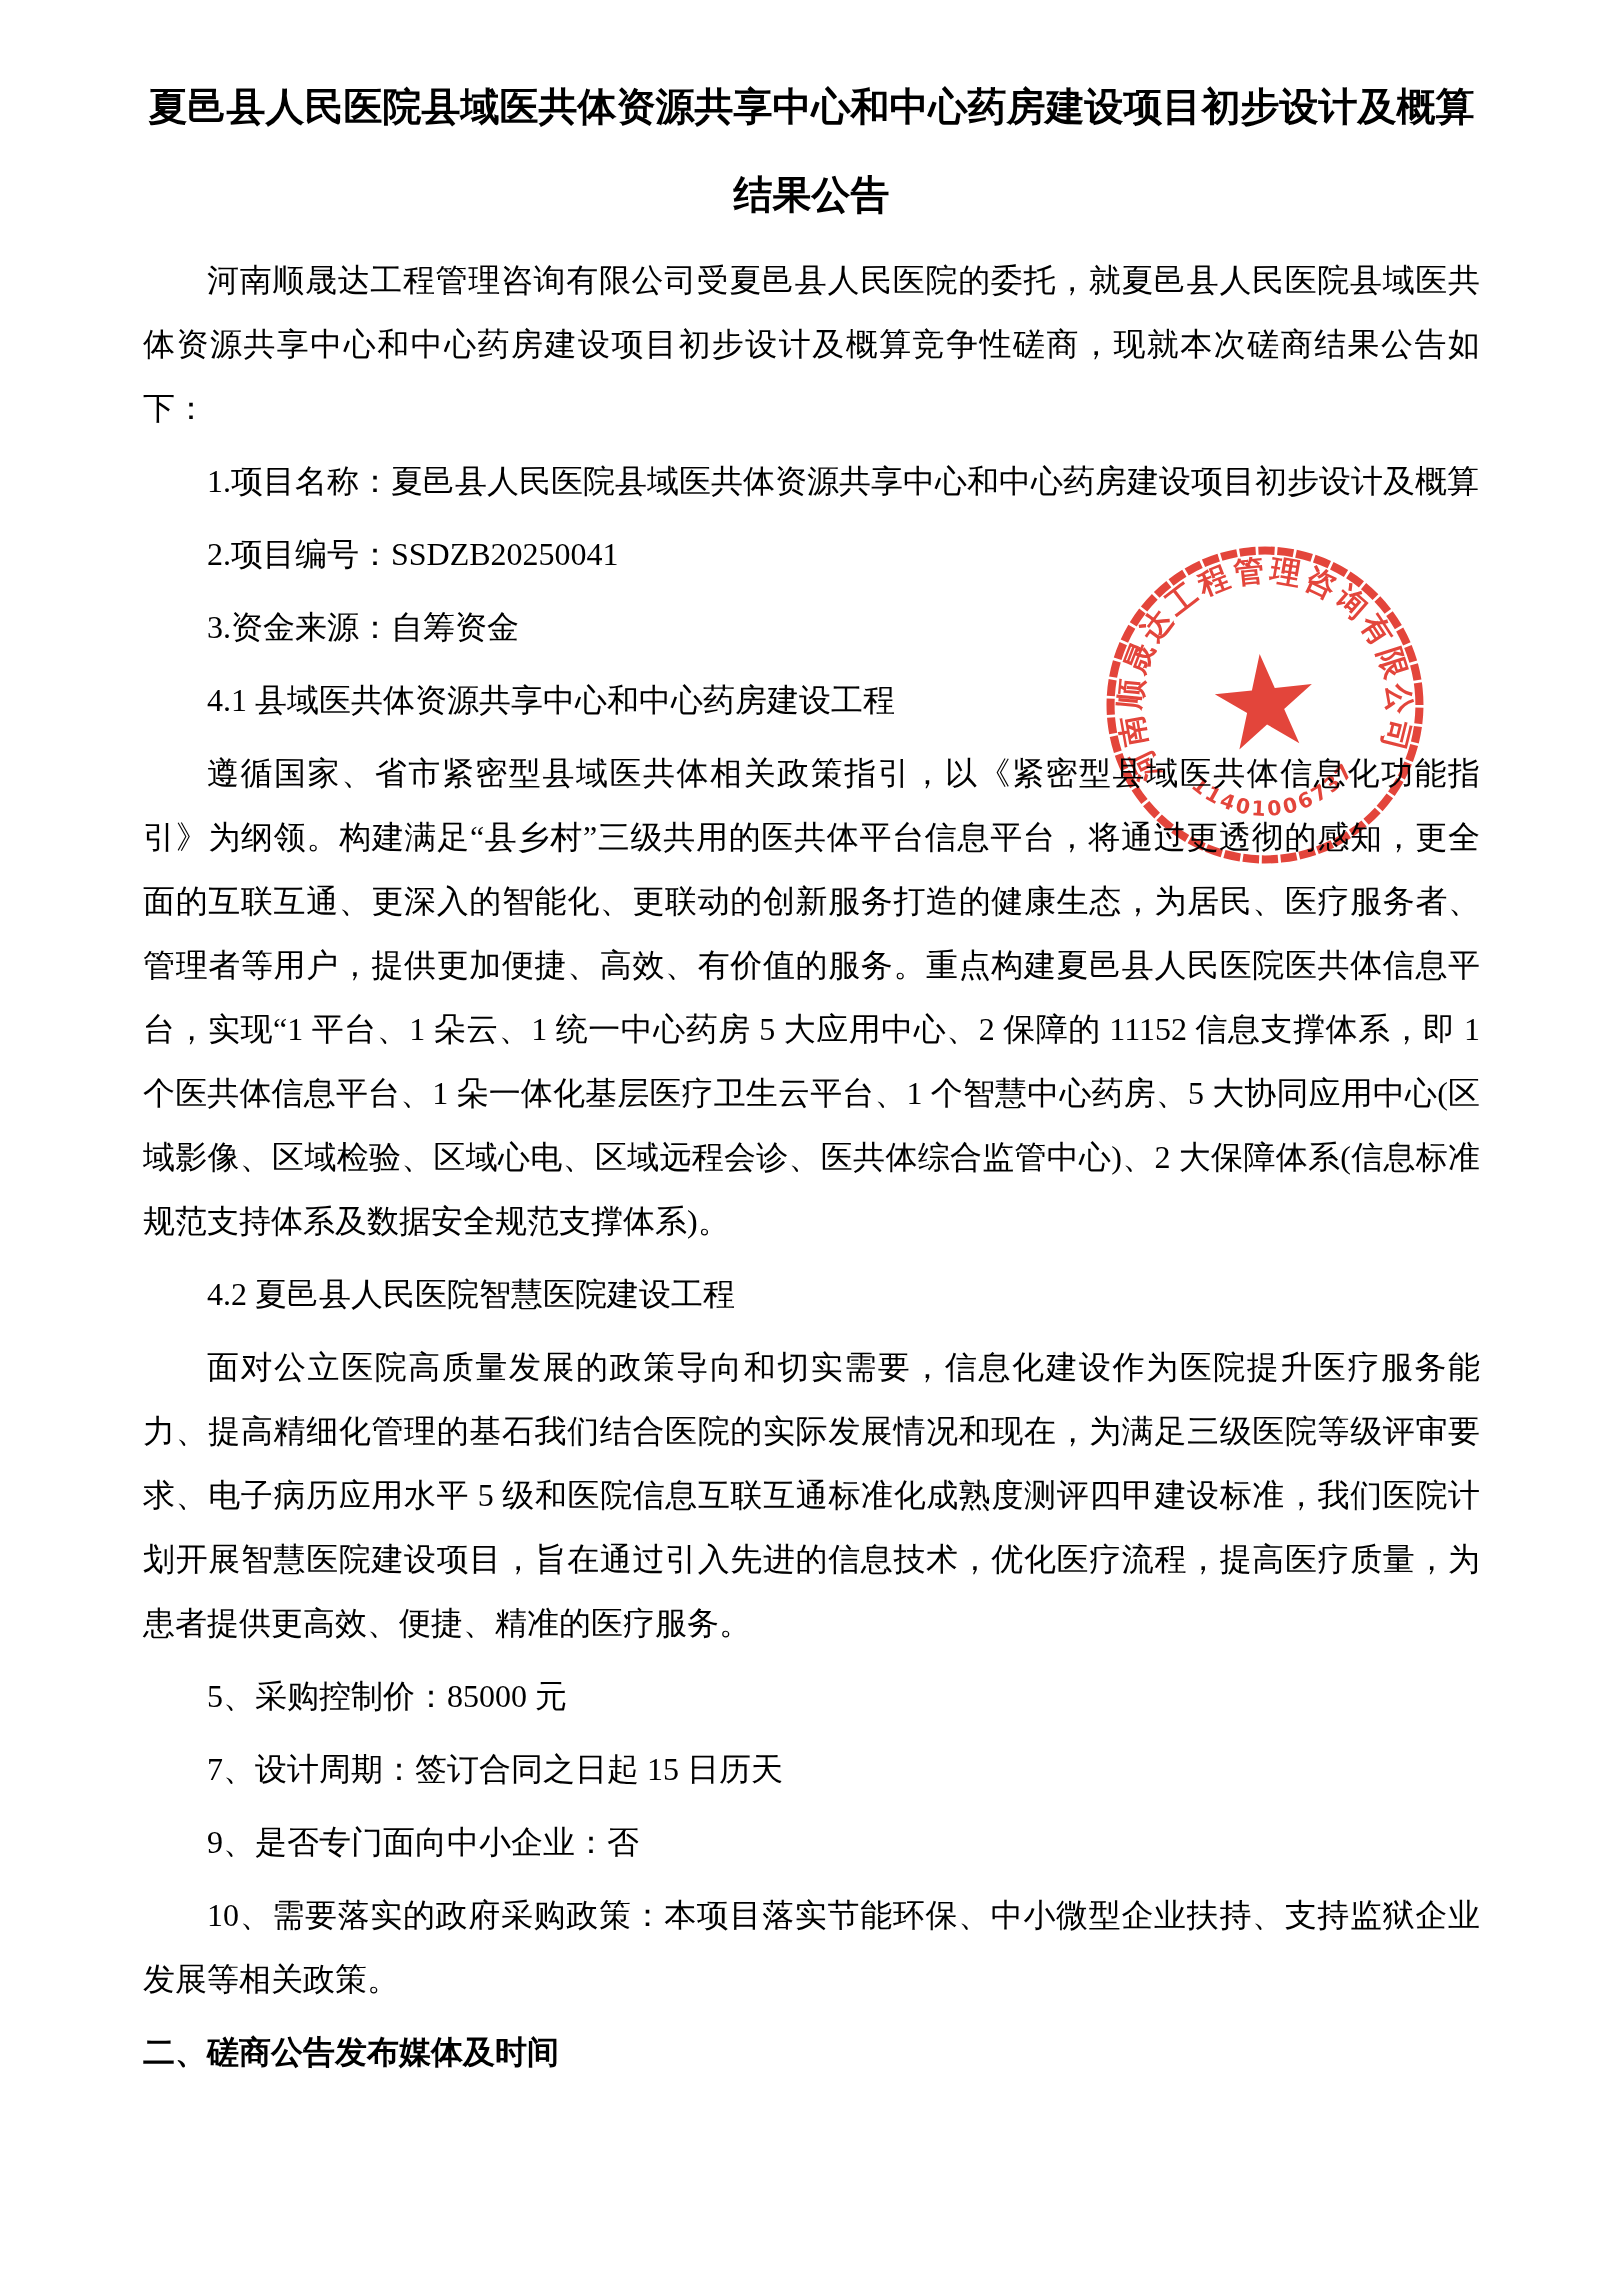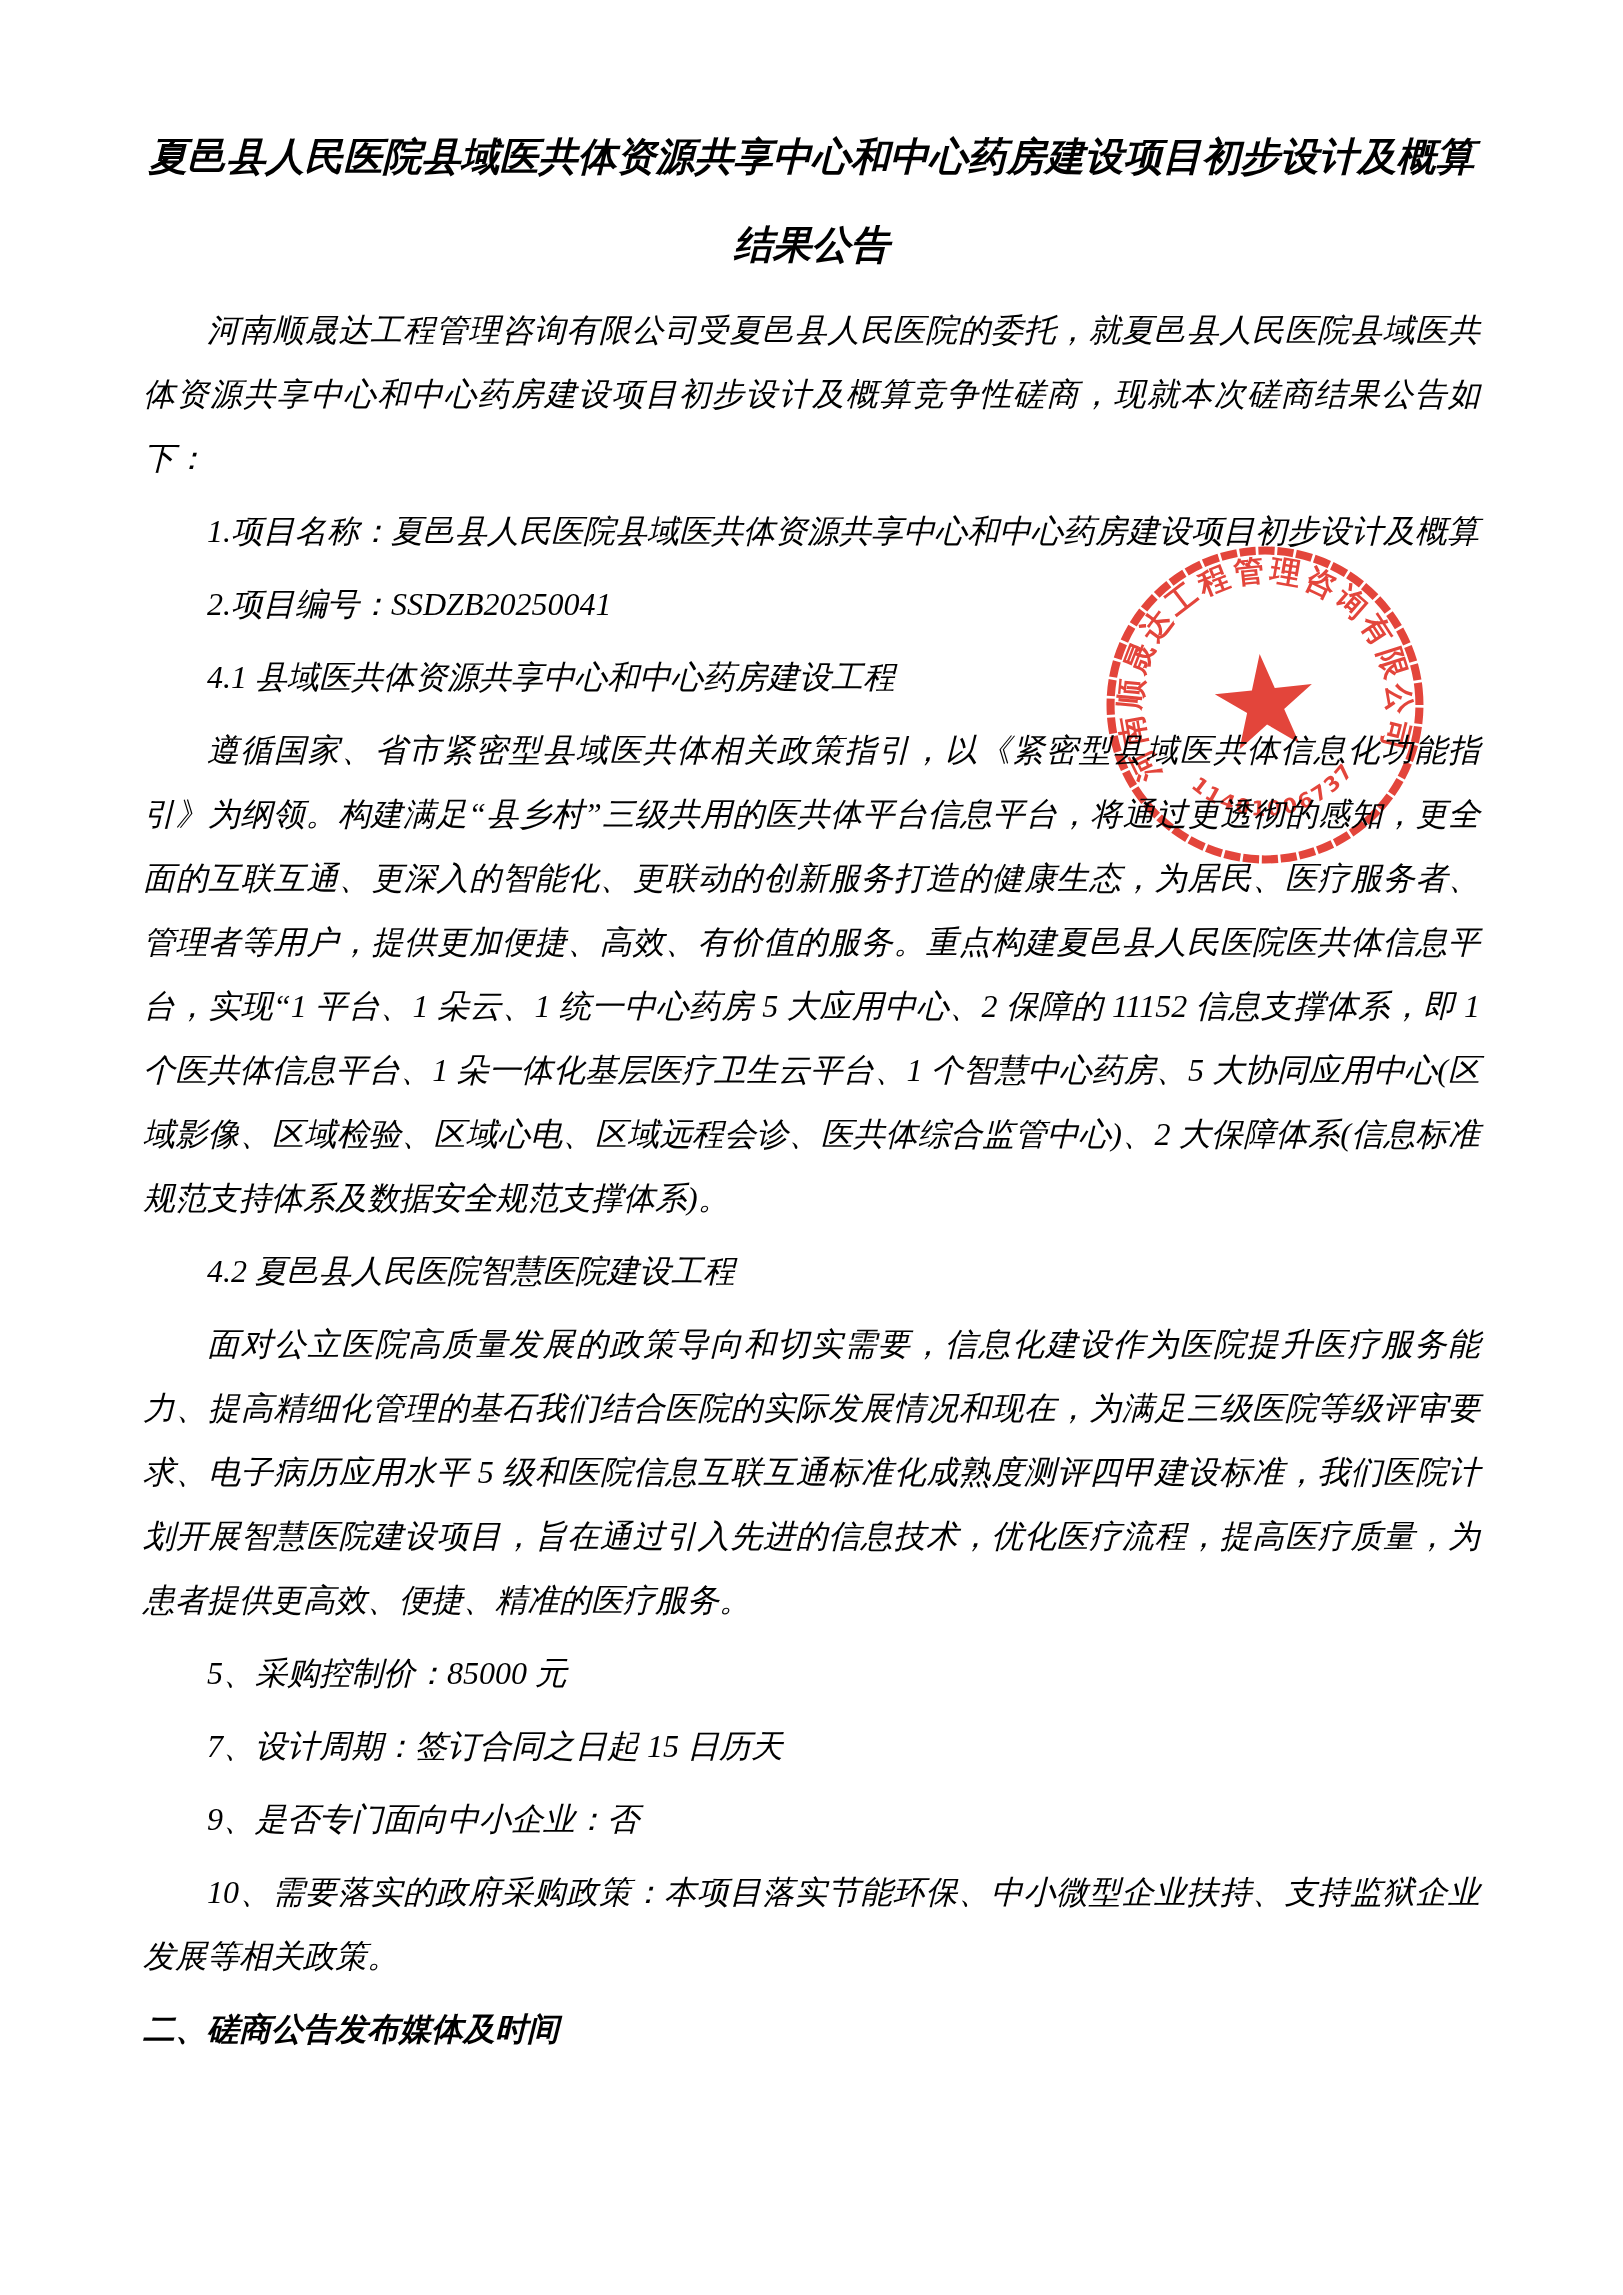--- a/index.html
+++ b/index.html
@@ -9,22 +9,21 @@
   }
   body {
     width: 1623px;
     height: 2295px;
     position: relative;
     overflow: hidden;
     font-family: "Liberation Serif", "DejaVu Serif", serif;
     color: #000000;
   }
   .content {
-    padding: 113px 134px 0 134px;
-    font-style: italic;
+    padding: 63px 134px 0 134px;
   }
   .doc-title {
     font-size: 39px;
     font-weight: 700;
     text-align: center;
     line-height: 88px;
     text-indent: 0;
   }
   .para {
     font-size: 32px;
@@ -64,20 +63,21 @@
 
 <div class="content">
   <div class="doc-title">夏邑县人民医院县域医共体资源共享中心和中心药房建设项目初步设计及概算</div>
   <div class="doc-title">结果公告</div>
 
   <p class="para">河南顺晟达工程管理咨询有限公司受夏邑县人民医院的委托，就夏邑县人民医院县域医共体资源共享中心和中心药房建设项目初步设计及概算竞争性磋商，现就本次磋商结果公告如下：</p>
 
 
   <p class="para">1.项目名称：夏邑县人民医院县域医共体资源共享中心和中心药房建设项目初步设计及概算</p>
   <p class="para">2.项目编号：SSDZB20250041</p>
+  <p class="para">3.资金来源：自筹资金</p>
 
   <p class="para">4.1 县域医共体资源共享中心和中心药房建设工程</p>
   <p class="para">遵循国家、省市紧密型县域医共体相关政策指引，以《紧密型县域医共体信息化功能指引》为纲领。构建满足“县乡村”三级共用的医共体平台信息平台，将通过更透彻的感知，更全面的互联互通、更深入的智能化、更联动的创新服务打造的健康生态，为居民、医疗服务者、管理者等用户，提供更加便捷、高效、有价值的服务。重点构建夏邑县人民医院医共体信息平台，实现“1 平台、1 朵云、1 统一中心药房 5 大应用中心、2 保障的 11152 信息支撑体系，即 1 个医共体信息平台、1 朵一体化基层医疗卫生云平台、1 个智慧中心药房、5 大协同应用中心(区域影像、区域检验、区域心电、区域远程会诊、医共体综合监管中心)、2 大保障体系(信息标准规范支持体系及数据安全规范支撑体系)。</p>
 
   <p class="para">4.2 夏邑县人民医院智慧医院建设工程</p>
   <p class="para">面对公立医院高质量发展的政策导向和切实需要，信息化建设作为医院提升医疗服务能力、提高精细化管理的基石我们结合医院的实际发展情况和现在，为满足三级医院等级评审要求、电子病历应用水平 5 级和医院信息互联互通标准化成熟度测评四甲建设标准，我们医院计划开展智慧医院建设项目，旨在通过引入先进的信息技术，优化医疗流程，提高医疗质量，为患者提供更高效、便捷、精准的医疗服务。</p>
 
   <p class="para">5、采购控制价：85000 元</p>
   <p class="para">7、设计周期：签订合同之日起 15 日历天</p>
   <p class="para">9、是否专门面向中小企业：否</p>

